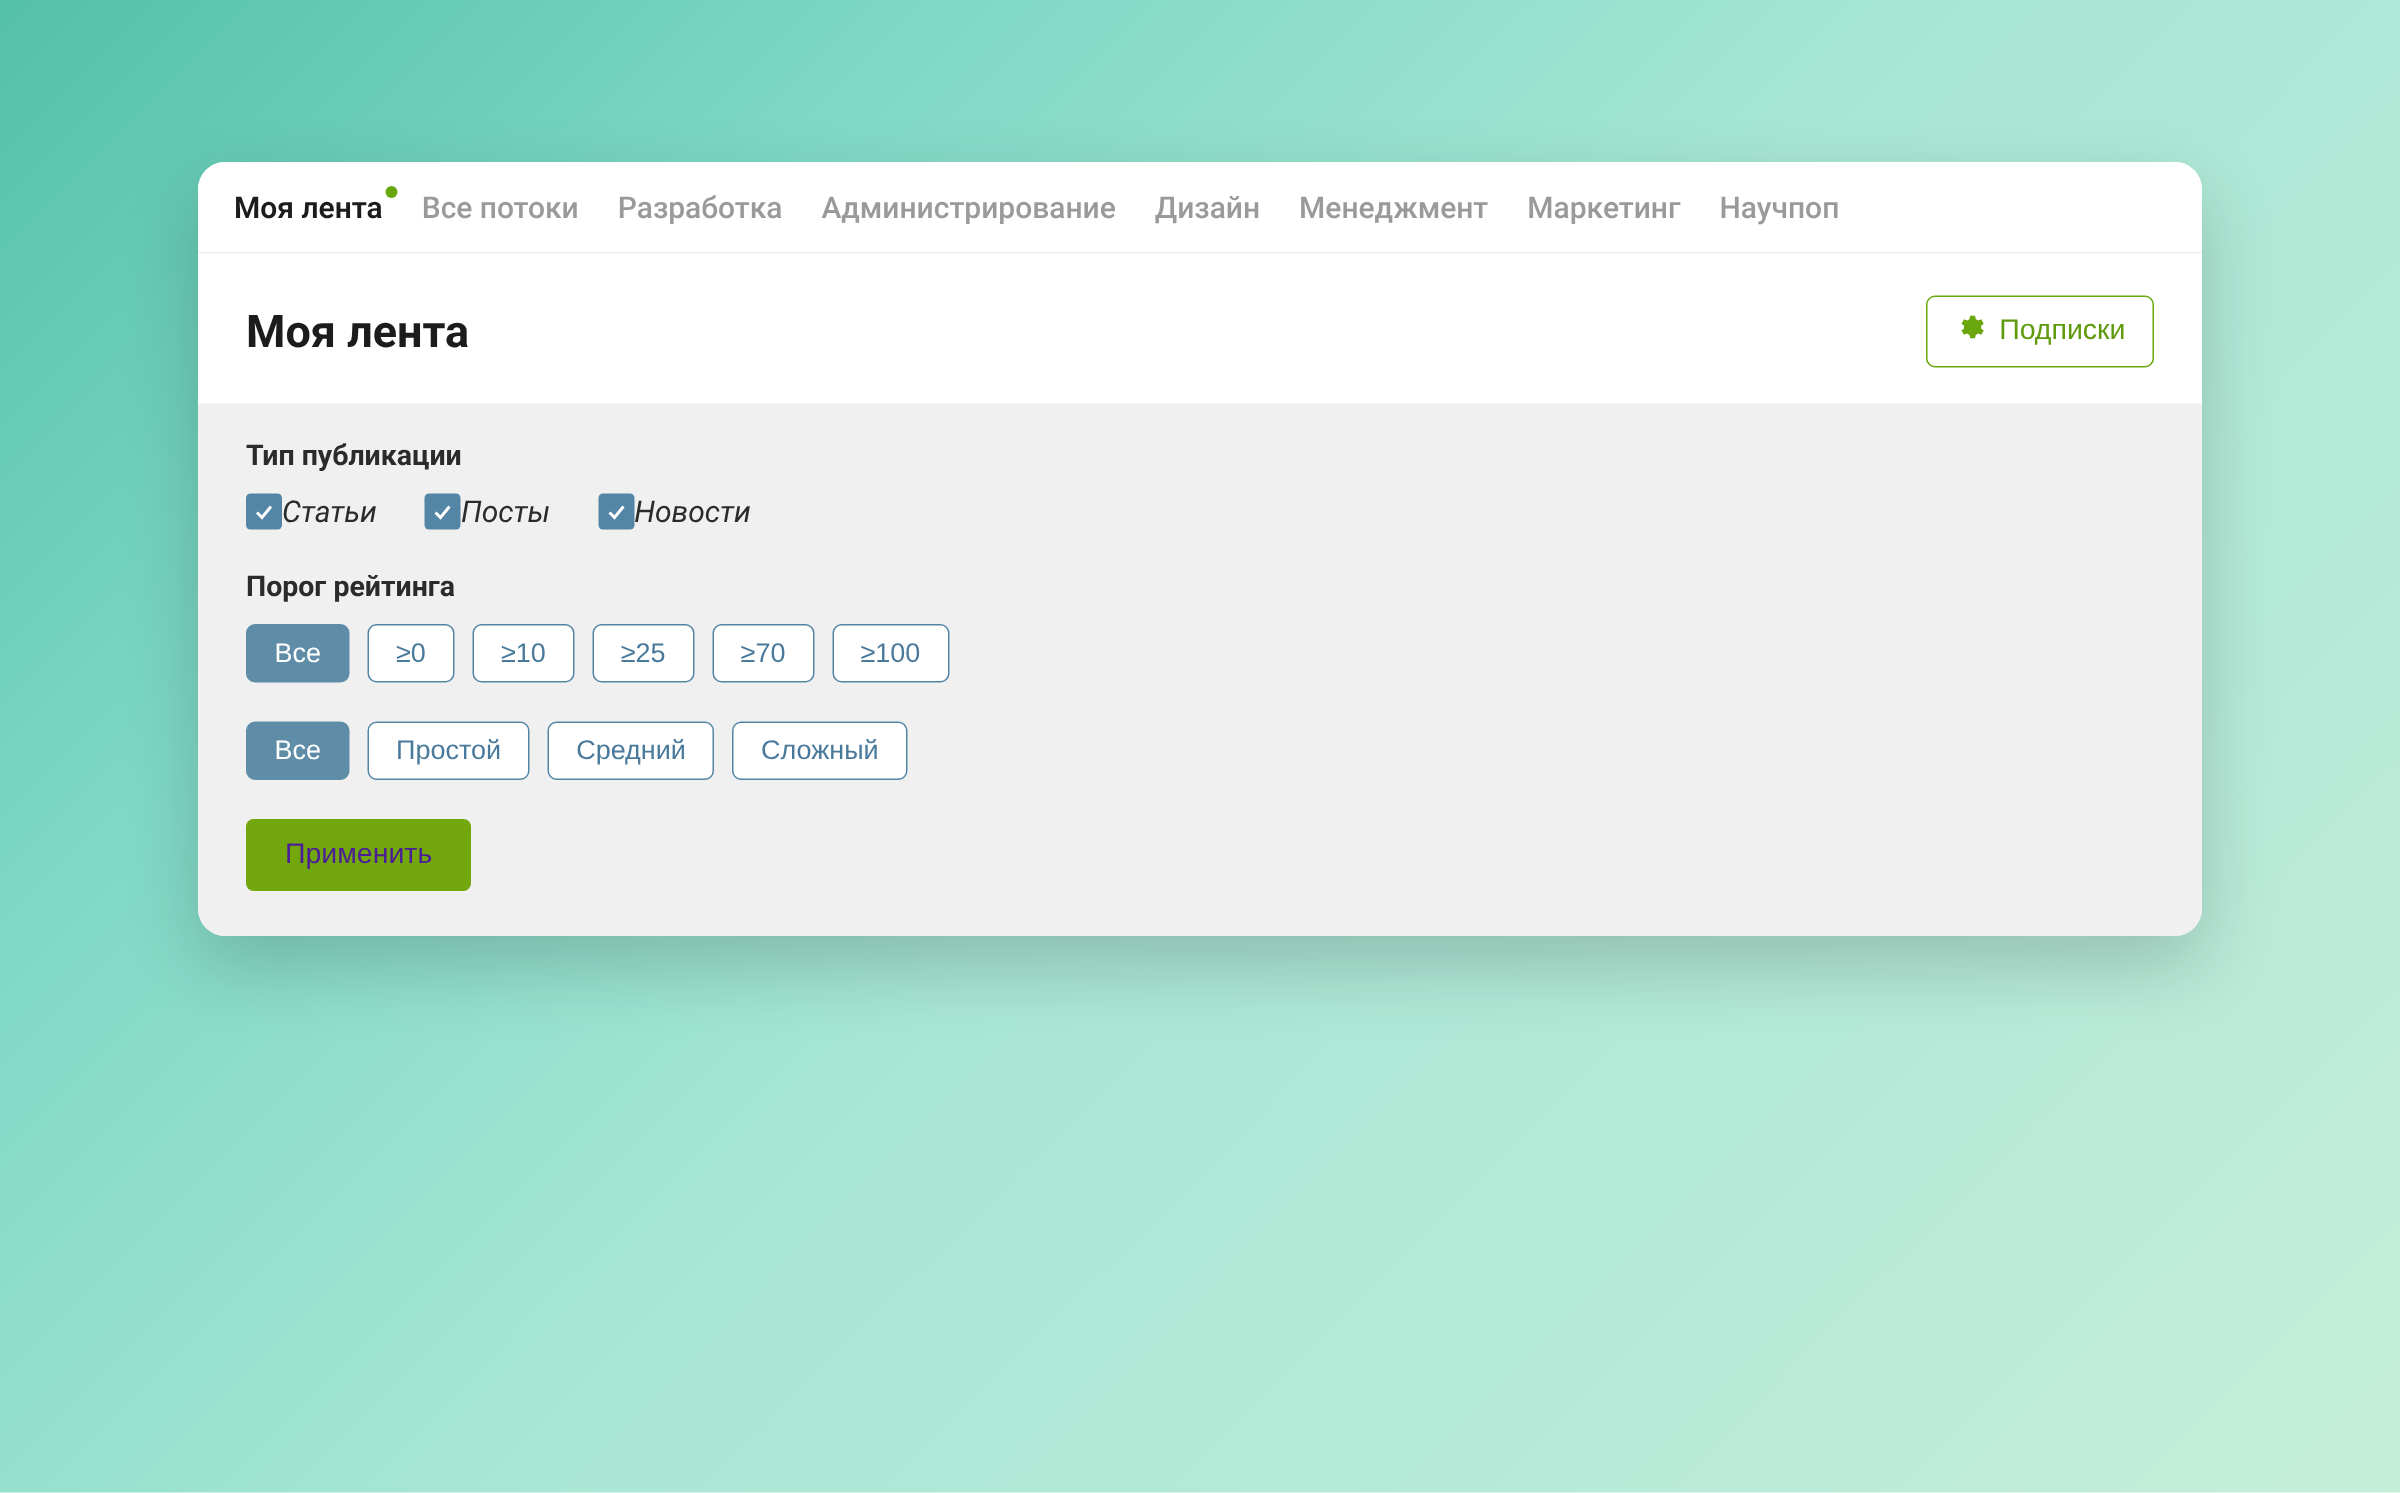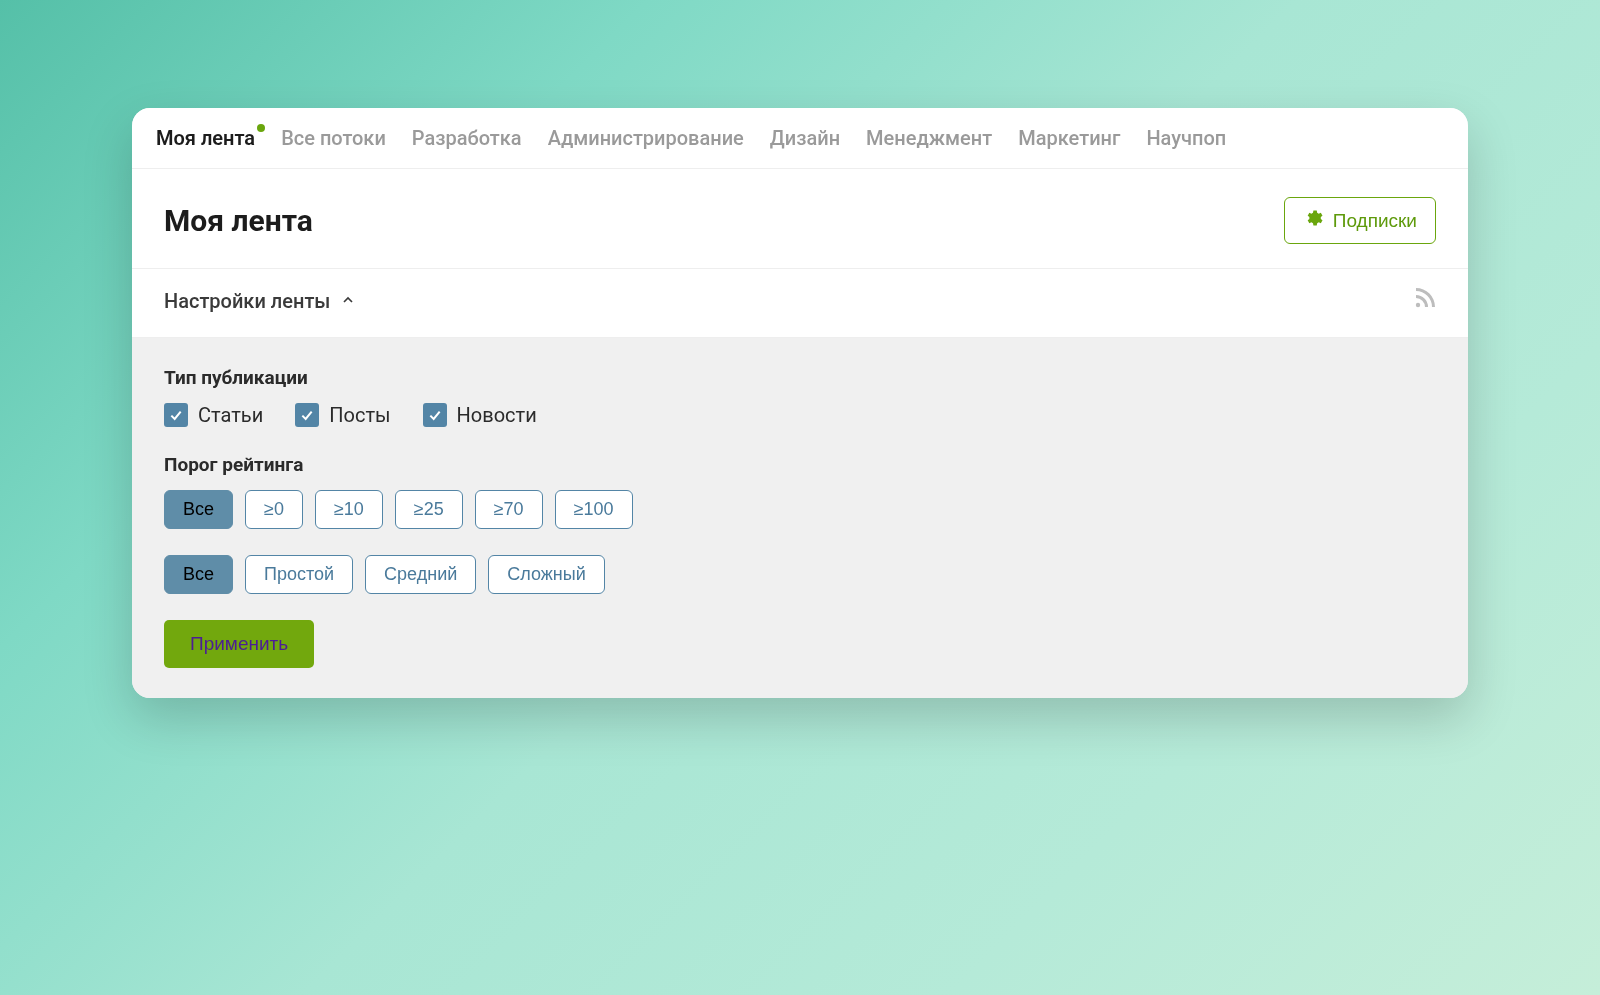--- a/index.html
+++ b/index.html
@@ -99,22 +99,22 @@
   margin-bottom: 14px;
 }
 .checkbox-row {
   display: flex;
   gap: 32px;
   margin-bottom: 26px;
 }
 .checkbox {
   display: flex;
   align-items: center;
-  gap: 10px;
-  cursor: pointer;
+  cursor: pointer;
+  font-style: italic;
 }
 .checkbox .box {
   width: 24px; height: 24px;
   background: #5385a6;
   border-radius: 3px;
   display: flex; align-items: center; justify-content: center;
 }
 .checkbox .box svg { width: 16px; height: 16px; stroke: #fff; stroke-width: 3; fill: none; }
 .checkbox .lbl { font-size: 20px; color: #2b2b2b; }
 .chip-row {
@@ -126,21 +126,21 @@
   border: 1.5px solid #5385a6;
   color: #4a7a9b;
   background: #fff;
   padding: 8px 18px;
   border-radius: 6px;
   font-size: 18px;
   cursor: pointer;
 }
 .chip.active {
   background: #5f8da8;
-  color: #000000;
+  color: #ffffff;
   border-color: #5f8da8;
 }
 .apply-btn {
   background: #72a80d;
   color: #4c1d95;
   border: none;
   padding: 13px 26px;
   border-radius: 5px;
   font-size: 19px;
   font-weight: 500;
@@ -171,37 +171,20 @@
     <button class="subs-btn">
       <span>
         <svg viewBox="0 0 24 24" fill="#6aa60d">
             <path d="M12 8a4 4 0 100 8 4 4 0 000-8zm9.4 4a7.6 7.6 0 00-.1-1.1l2.1-1.6-2-3.5-2.5 1a7.7 7.7 0 00-1.9-1.1L16.5 3h-4l-.5 2.7a7.7 7.7 0 00-1.9 1.1l-2.5-1-2 3.5 2.1 1.6A7.6 7.6 0 007.6 12c0 .4 0 .7.1 1.1l-2.1 1.6 2 3.5 2.5-1c.6.5 1.2.8 1.9 1.1L12.5 21h4l.5-2.7c.7-.3 1.3-.6 1.9-1.1l2.5 1 2-3.5-2.1-1.6c.1-.4.1-.7.1-1.1z"></path>
           </svg>
       </span>
       <span>Подписки</span>
     </button>
   </div>
 
-  <div class="settings-row">
-    <div class="settings-toggle">
-      <span>Настройки ленты</span>
-      <span>
-        <svg viewBox="0 0 24 24" fill="none" stroke="#3a3a3a" stroke-width="2.5">
-            <polyline points="6 15 12 9 18 15"></polyline>
-          </svg>
-      </span>
-    </div>
-    <span class="rss-icon">
-      <svg viewBox="0 0 24 24" fill="currentColor">
-          <circle cx="6" cy="18" r="2.2"></circle>
-          <path d="M4 11a9 9 0 019 9h3A12 12 0 004 8v3z"></path>
-          <path d="M4 4a16 16 0 0116 16h3A19 19 0 004 1v3z"></path>
-        </svg>
-    </span>
-  </div>
 
   <div class="filters">
 
     <div class="section-label">Тип публикации</div>
     <div class="checkbox-row">
       <label class="checkbox">
         <span class="box">
             <svg viewBox="0 0 24 24">
               <polyline points="5 13 10 18 19 7"></polyline>
             </svg>

